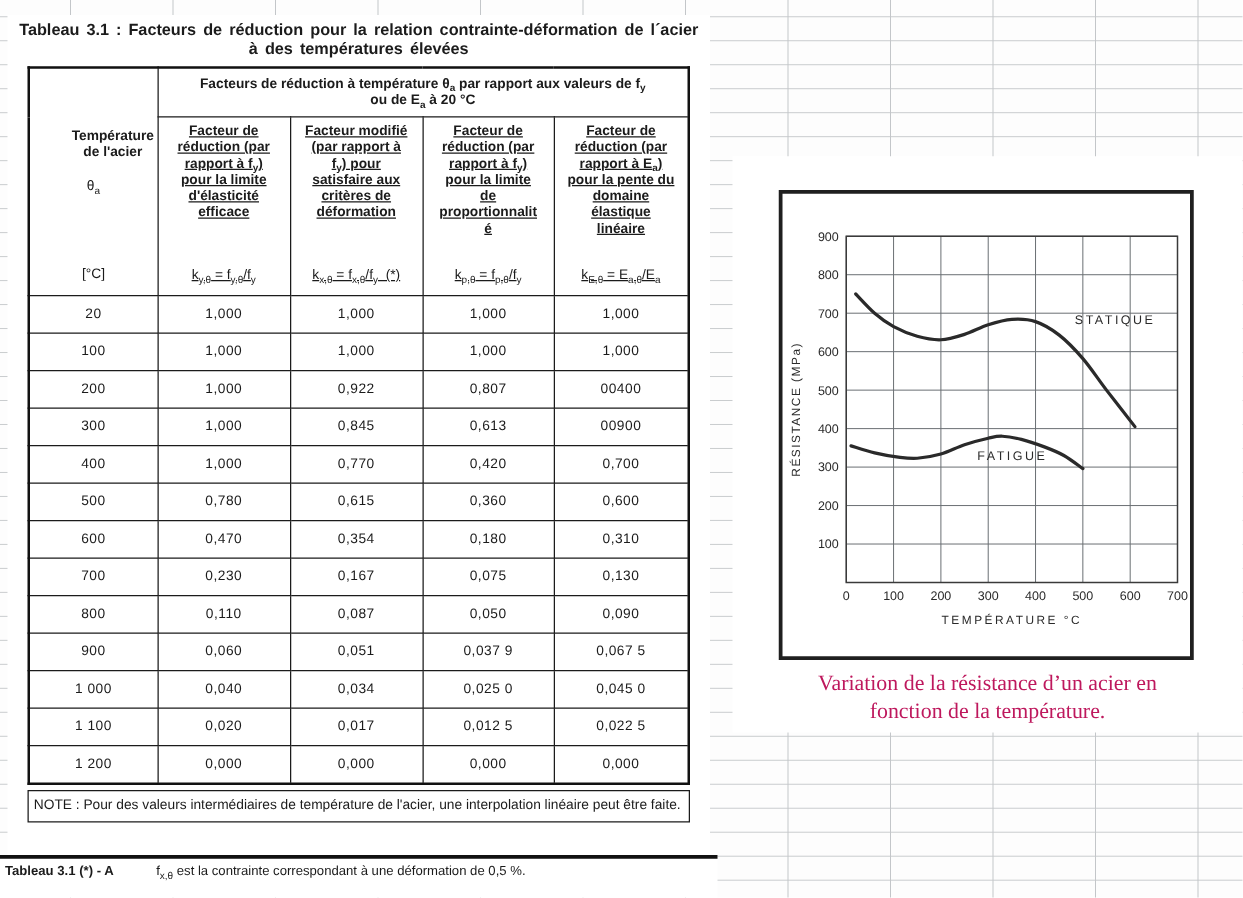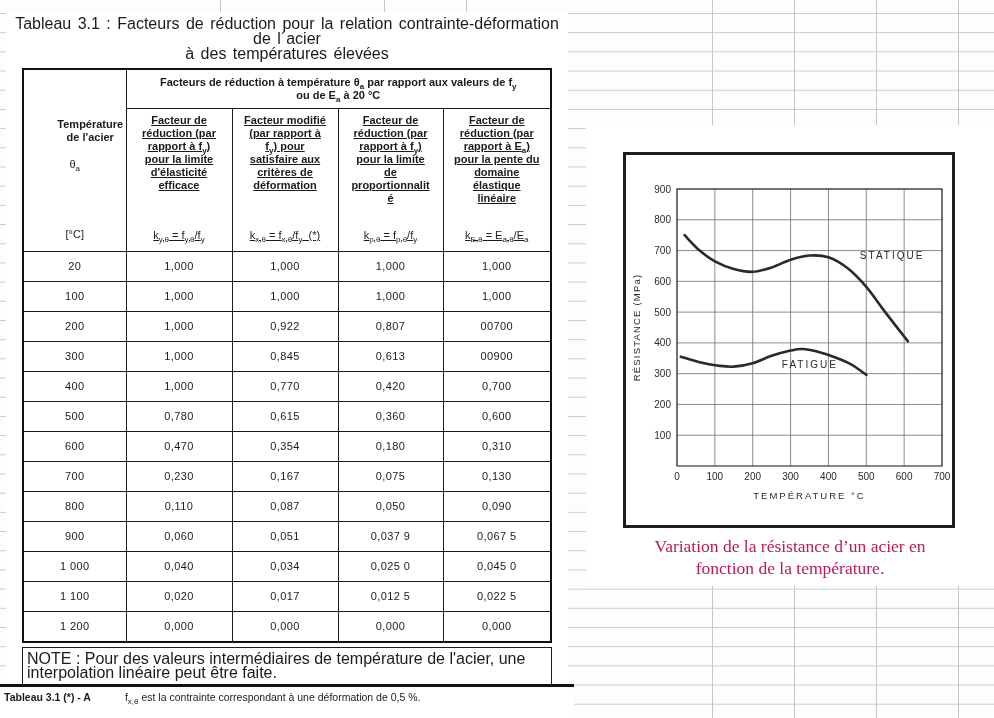--- a/index.html
+++ b/index.html
@@ -12,22 +12,22 @@
       linear-gradient(to bottom,#c9ccce 1px,transparent 1px);
     background-size:82px 19.2px;
     background-position:56px 13px;
   }
   
   .paper{
     position:absolute;left:6px;top:12px;width:562px;height:702px;
     background:#ffffff;
   }
   .doc-title{
-    margin:4px 8px 0 8px;text-align:center;font-weight:normal;
-    font-size:16px;line-height:15px;word-spacing:2px;
+    margin:4px 8px 0 8px;text-align:center;font-weight:bold;
+    font-size:13px;line-height:15px;word-spacing:2px;
   }
   table.doc-table{
     border-collapse:collapse;margin:7px 0 0 16px;
     table-layout:fixed;width:528px;
   }
   table.doc-table td,table.doc-table th{
     border:1.5px solid #1b1b1b;padding:0;vertical-align:middle;
     font-size:11px;line-height:13px;text-align:center;
   }
   table.doc-table{border:2px solid #111;}
@@ -38,21 +38,21 @@
   .col1-unit{margin-top:auto;margin-bottom:9px;font-weight:normal;}
   th.span-head{font-weight:bold;height:38px;line-height:15px;}
   th.desc-head{vertical-align:top;font-weight:bold;height:142px;}
   .desc-inner{display:flex;flex-direction:column;height:142px;text-decoration:underline;}
   .desc-text{margin-top:5px;}
   .formula{margin-top:auto;margin-bottom:9px;font-weight:normal;}
   td.data-cell{height:29px;letter-spacing:0.4px;}
   sub{font-size:8px;line-height:0;}
   .note-box{
     margin:4px 0 0 16px;width:520px;border:1.5px solid #1b1b1b;
-    font-size:16px;line-height:14px;padding:4px 4px 6px 4px;
+    font-size:11px;line-height:14px;padding:4px 4px 6px 4px;
   }
   .footnote-bar{
     position:absolute;left:0;top:684px;width:570px;
     border-top:3px solid #111;border-bottom:2px solid #111;
     background:#fff;padding:4px 0 20px 4px;font-size:10.5px;
   }
   .footnote-label{font-weight:bold;display:inline-block;width:118px;}
   
   .chart-figure{
     position:absolute;left:586px;top:125px;width:408px;height:461px;
@@ -138,21 +138,21 @@
           <td class="data-cell">1,000</td>
           <td class="data-cell">1,000</td>
           <td class="data-cell">1,000</td>
           <td class="data-cell">1,000</td>
         </tr>
         <tr>
           <td class="data-cell">200</td>
           <td class="data-cell">1,000</td>
           <td class="data-cell">0,922</td>
           <td class="data-cell">0,807</td>
-          <td class="data-cell">00700</td>
+          <td class="data-cell">00400</td>
         </tr>
         <tr>
           <td class="data-cell">300</td>
           <td class="data-cell">1,000</td>
           <td class="data-cell">0,845</td>
           <td class="data-cell">0,613</td>
           <td class="data-cell">00900</td>
         </tr>
         <tr>
           <td class="data-cell">400</td>

